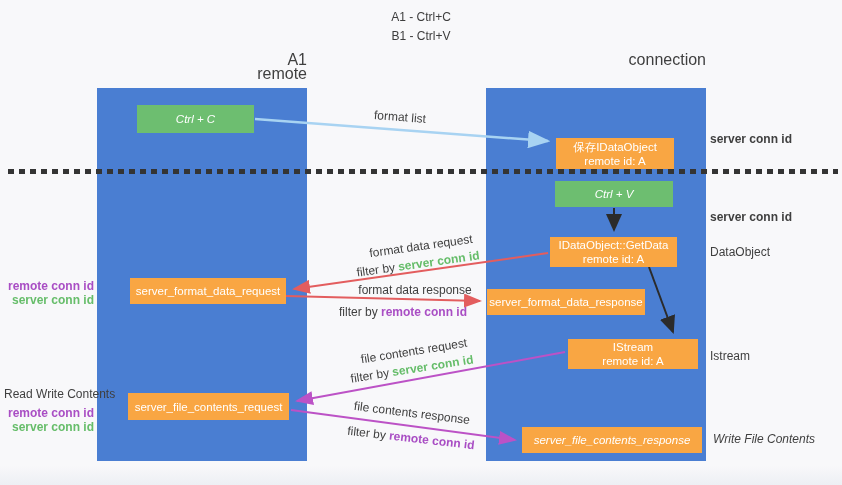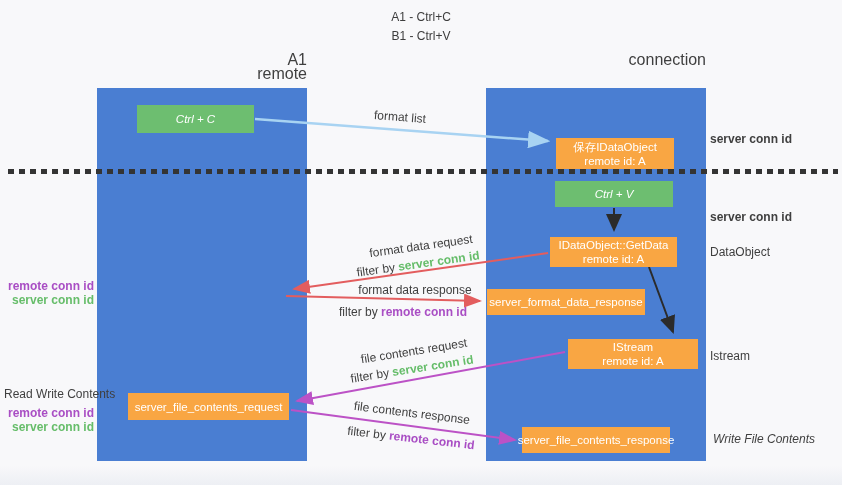--- a/index.html
+++ b/index.html
@@ -99,35 +99,38 @@
 
   <div class="box box-green" style="left:555px; top:181px; width:118px; height:26px;">
     <div>Ctrl + V</div>
   </div>
 
   <div class="box box-orange" style="left:550px; top:237px; width:127px; height:30px;">
     <div>IDataObject::GetData</div>
     <div>remote id: A</div>
   </div>
 
+  <div class="box box-orange" style="left:130px; top:278px; width:156px; height:26px;">
+    <div>server_format_data_request</div>
+  </div>
 
   <div class="box box-orange" style="left:487px; top:289px; width:158px; height:26px;">
     <div>server_format_data_response</div>
   </div>
 
   <div class="box box-orange" style="left:568px; top:339px; width:130px; height:30px;">
     <div>IStream</div>
     <div>remote id: A</div>
   </div>
 
   <div class="box box-orange" style="left:128px; top:393px; width:161px; height:27px;">
     <div>server_file_contents_request</div>
   </div>
 
-  <div class="box box-orange" style="left:522px; top:427px; width:148px; height:26px;">
+  <div class="box box-orange" style="left:522px; top:427px; width:180px; height:26px;font-style:italic;">
     <div>server_file_contents_response</div>
   </div>
 
   <div class="lbl" style="left:400px; top:117px; transform:translate(-50%,-50%) rotate(4.5deg);">format list</div>
 
   <div class="lbl" style="left:421px; top:246px; transform:translate(-50%,-50%) rotate(-8deg);">format data request</div>
   <div class="lbl" style="left:418px; top:264px; transform:translate(-50%,-50%) rotate(-8deg);">
     <span>filter by</span>
     <span class="green-t">server conn id</span>
   </div>

